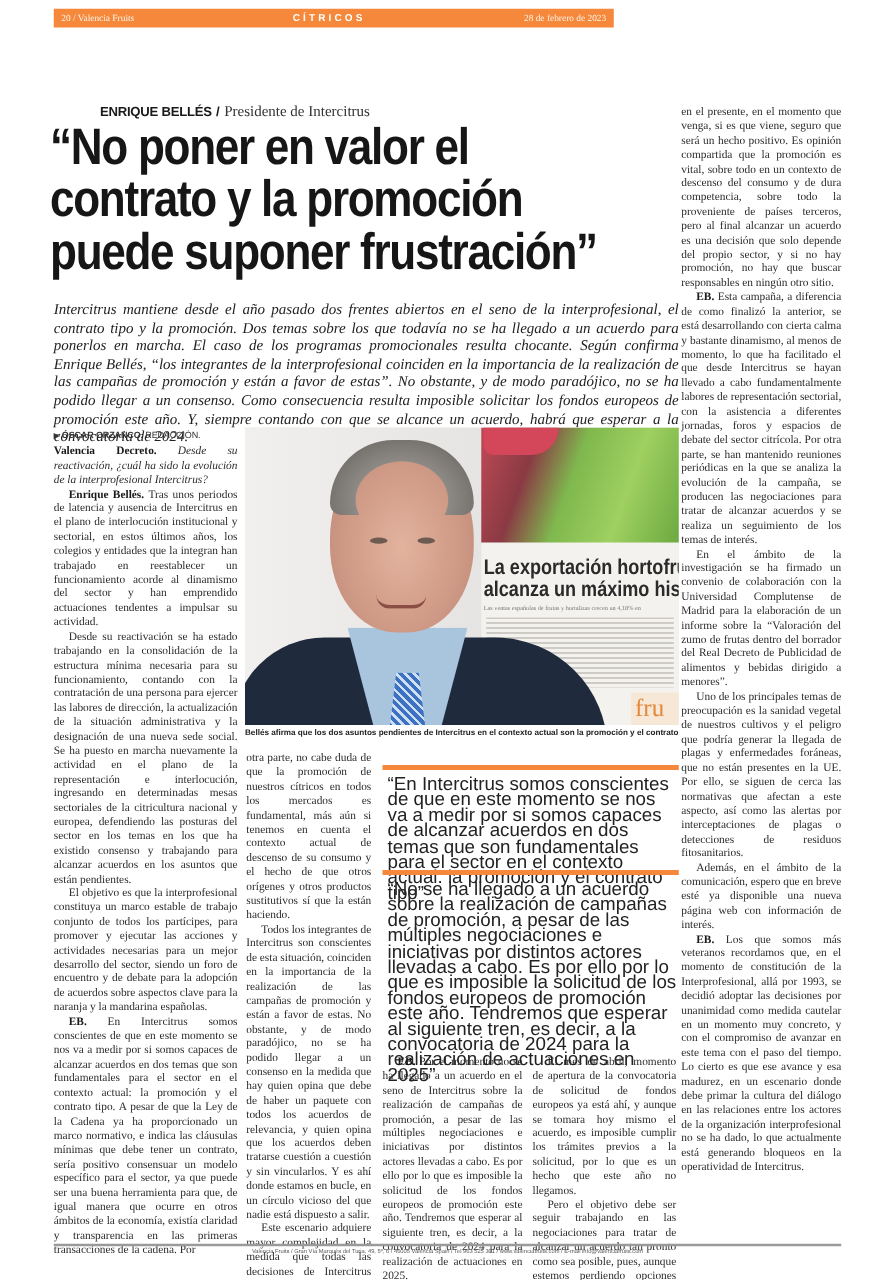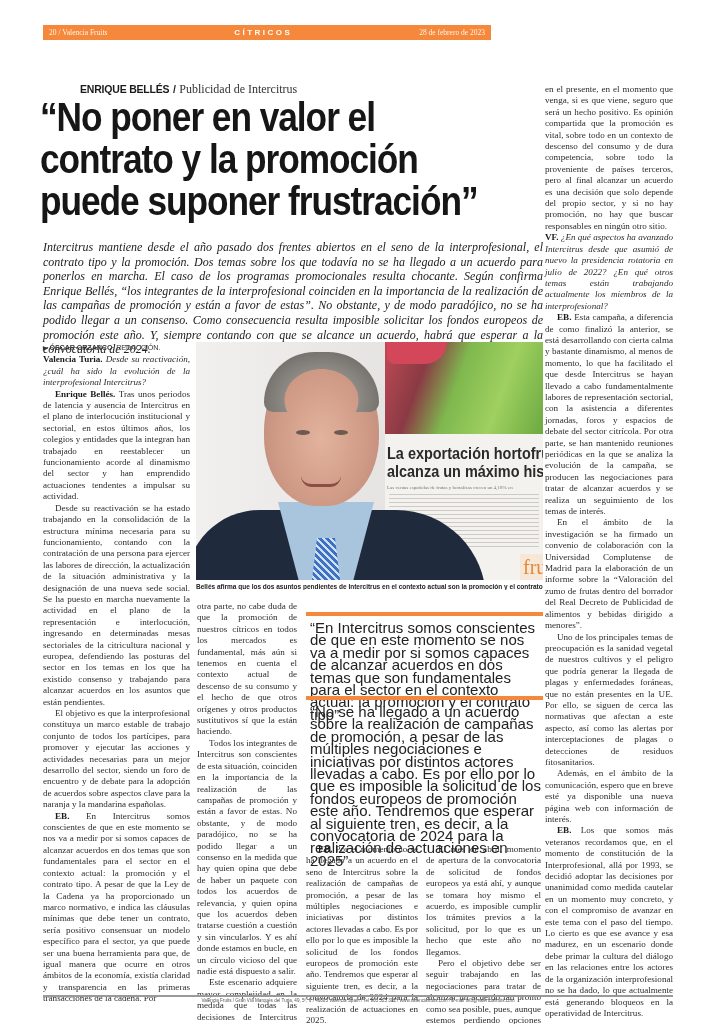--- a/index.html
+++ b/index.html
@@ -1,17 +1,17 @@
 <!DOCTYPE html>
 <html><head>
 <meta charset="utf-8">
 <style>
   html, body { margin:0; padding:0; background:#ffffff; }
   body { width:709px; height:1024px; position:relative; overflow:hidden; font-family:"DejaVu Serif", serif; color:#2a2a2a; }
-  #header-bar { position:absolute; left:43px; top:25px; width:448px; height:15px; background:#f5883a; display:flex; align-items:center; justify-content:space-between; padding:0 6px; box-sizing:border-box; }
+  #header-bar { position:absolute; left:43px; top:7px; width:448px; height:15px; background:#f5883a; display:flex; align-items:center; justify-content:space-between; padding:0 6px; box-sizing:border-box; }
   #header-bar { width:448px; }
   .hb-left, .hb-right { font-family:"Liberation Serif", serif; font-size:7.5px; color:#fff4e8; }
   .hb-center { font-family:"Liberation Sans", sans-serif; font-size:8px; font-weight:bold; letter-spacing:2.5px; color:#ffffff; }
   .kicker { position:absolute; left:43px; top:82px; font-size:11px; }
   .kicker .k-name { font-family:"Liberation Sans", sans-serif; font-weight:bold; font-size:10.5px; color:#1a1a1a; letter-spacing:-0.2px;margin-left:37px; }
   .kicker .k-sep { font-family:"Liberation Sans", sans-serif; font-weight:bold; font-size:10.5px; color:#1a1a1a; }
   .kicker .k-role { font-family:"Liberation Serif", serif; font-size:12px; color:#333; }
   .headline { position:absolute; left:40px; top:96px; width:500px; font-family:"Liberation Sans", sans-serif; font-weight:bold; font-size:41px; line-height:42px; color:#161616; letter-spacing:-1.2px; transform:scaleX(0.86); transform-origin:left top; white-space:nowrap; }
   .headline span { display:block; }
   .lead { position:absolute; left:43px; top:240px; width:500px; font-family:"Liberation Serif", serif; font-style:italic; font-size:12px; line-height:14.6px; color:#222; text-align:justify; }
@@ -37,60 +37,60 @@
   .footer-rule { position:absolute; left:43px; top:995px; width:630px; height:2px; background:#9a9a9a; }
   .footer { position:absolute; left:43px; top:998px; width:630px; text-align:center; font-family:"Liberation Sans", sans-serif; font-size:4.6px; color:#555; }
   
   .ph-wall { position:absolute; left:0; top:0; width:190px; height:238px; background:linear-gradient(90deg,#f2f0ee,#e6e4e2); }
   .ph-poster { position:absolute; left:189px; top:0; width:160px; height:238px; background:#f4f2ee; }
   .ph-veg { position:absolute; left:0; top:0; width:160px; height:92px; background:linear-gradient(110deg,#c04a55 0%,#8a3a44 25%,#7fb84e 45%,#9fd060 70%,#6aa840 100%); }
   .ph-veg-red { position:absolute; left:2px; top:0; width:60px; height:22px; background:#d4465a; border-radius:0 0 30px 10px; }
   .ph-title { position:absolute; left:2px; top:103px; font-family:"Liberation Sans", sans-serif; font-weight:bold; font-size:17px; line-height:18px; color:#2a2a2a; white-space:nowrap; transform:scaleX(0.85); transform-origin:left top; }
   .ph-sub { position:absolute; left:2px; top:143px; font-family:"Liberation Serif", serif; font-size:5px; color:#777; white-space:nowrap; }
   .ph-lines { position:absolute; left:4px; top:152px; width:150px; height:56px; background:repeating-linear-gradient(180deg,#bdbab4 0 1px,transparent 1px 4px); opacity:.7; }
-  .ph-logo { position:absolute; left:135px; top:212px; width:40px; height:26px; background:#f7e7d6; color:#e2893c; font-family:"Liberation Serif", serif; font-size:20px; line-height:26px; padding-left:3px; }
+  .ph-logo { position:absolute; left:120px; top:212px; width:40px; height:26px; background:#f7e7d6; color:#e2893c; font-family:"Liberation Serif", serif; font-size:20px; line-height:26px; padding-left:3px; }
   .ph-head { position:absolute; left:68px; top:14px; width:115px; height:150px; background:radial-gradient(ellipse at 50% 55%, #e3b39e 0%, #cf9a86 55%, #b88371 100%); border-radius:50% 50% 46% 46%; }
   .ph-hair { position:absolute; left:68px; top:10px; width:115px; height:60px; background:radial-gradient(ellipse at 50% 80%, transparent 45%, #8d8a86 46%, #6f6c68 80%); border-radius:55px 55px 10px 10px; }
   .ph-eye { position:absolute; width:14px; height:5px; background:#6d5a50; border-radius:50%; top:88px; }
   .ph-mouth { position:absolute; left:105px; top:134px; width:40px; height:8px; border-bottom:3px solid #8a4e44; border-radius:0 0 20px 20px; }
   .ph-suit { position:absolute; left:-10px; top:168px; width:300px; height:90px; background:#1f2a3d; border-radius:90px 110px 0 0; }
   .ph-shirt { position:absolute; left:82px; top:160px; width:96px; height:80px; background:#a9c5de; clip-path:polygon(0 0,100% 0,78% 100%,22% 100%); }
   .ph-tie { position:absolute; left:115px; top:196px; width:30px; height:50px; background:repeating-linear-gradient(45deg,#3d71c2 0 3px,#cfe0f5 3px 5px); clip-path:polygon(20% 0,80% 0,100% 100%,0 100%); }
 </style>
 </head>
 <body>
 
 <div id="header-bar">
   <span class="hb-left">20 / Valencia Fruits</span>
   <span class="hb-center">CÍTRICOS</span>
   <span class="hb-right">28 de febrero de 2023</span>
 </div>
 
 <div class="kicker">
   <span class="k-name">ENRIQUE BELLÉS</span>
   <span class="k-sep">/</span>
-  <span class="k-role">Publicidad de Intercitrus</span>
+  <span class="k-role">Presidente de Intercitrus</span>
 </div>
 
 <h1 class="headline" style="margin:0;">
   <span>“No poner en valor el</span>
   <span>contrato y la promoción</span>
   <span>puede suponer frustración”</span>
 </h1>
 
 <div class="lead">Intercitrus mantiene desde el año pasado dos frentes abiertos en el seno de la interprofesional, el contrato tipo y la promoción. Dos temas sobre los que todavía no se ha llegado a un acuerdo para ponerlos en marcha. El caso de los programas promocionales resulta chocante. Según confirma Enrique Bellés, “los integrantes de la interprofesional coinciden en la importancia de la realización de las campañas de promoción y están a favor de estas”. No obstante, y de modo paradójico, no se ha podido llegar a un consenso. Como consecuencia resulta imposible solicitar los fondos europeos de promoción este año. Y, siempre contando con que se alcance un acuerdo, habrá que esperar a la convocatoria de 2024.</div>
 
 <div class="col" id="col1">
   <div class="byline">
     <span class="arrow">▶</span>
     <span>ÓSCAR ORZANCO.</span>
     <span class="red">REDACCIÓN.</span>
   </div>
   <div class="col-body">
-      <p class="noindent"><span class="q">Valencia Turia. </span><span class="qi">Desde su reactivación, ¿cuál ha sido la evolución de la interprofesional Intercitrus?</span></p>
+      <p class="noindent"><span class="q">Valencia Decreto. </span><span class="qi">Desde su reactivación, ¿cuál ha sido la evolución de la interprofesional Intercitrus?</span></p>
       <p><span class="q">Enrique Bellés. </span><span>Tras unos periodos de latencia y ausencia de Intercitrus en el plano de interlocución institucional y sectorial, en estos últimos años, los colegios y entidades que la integran han trabajado en reestablecer un funcionamiento acorde al dinamismo del sector y han emprendido actuaciones tendentes a impulsar su actividad.</span></p>
       <p><span>Desde su reactivación se ha estado trabajando en la consolidación de la estructura mínima necesaria para su funcionamiento, contando con la contratación de una persona para ejercer las labores de dirección, la actualización de la situación administrativa y la designación de una nueva sede social. Se ha puesto en marcha nuevamente la actividad en el plano de la representación e interlocución, ingresando en determinadas mesas sectoriales de la citricultura nacional y europea, defendiendo las posturas del sector en los temas en los que ha existido consenso y trabajando para alcanzar acuerdos en los asuntos que están pendientes.</span></p>
       <p><span>El objetivo es que la interprofesional constituya un marco estable de trabajo conjunto de todos los partícipes, para promover y ejecutar las acciones y actividades necesarias para un mejor desarrollo del sector, siendo un foro de encuentro y de debate para la adopción de acuerdos sobre aspectos clave para la naranja y la mandarina españolas.</span></p>
       <p><span class="q">EB. </span><span>En Intercitrus somos conscientes de que en este momento se nos va a medir por si somos capaces de alcanzar acuerdos en dos temas que son fundamentales para el sector en el contexto actual: la promoción y el contrato tipo. A pesar de que la Ley de la Cadena ya ha proporcionado un marco normativo, e indica las cláusulas mínimas que debe tener un contrato, sería positivo consensuar un modelo específico para el sector, ya que puede ser una buena herramienta para que, de igual manera que ocurre en otros ámbitos de la economía, existía claridad y transparencia en las primeras transacciones de la cadena. Por</span></p>
     </div>
 </div>
 
 <div class="photo">
   <div class="ph-wall"></div>
   <div class="ph-poster">
@@ -147,21 +147,20 @@
 <div class="col" id="col4">
   <div class="col-body">
       <p><span>El mes de abril, momento de apertura de la convocatoria de solicitud de fondos europeos ya está ahí, y aunque se tomara hoy mismo el acuerdo, es imposible cumplir los trámites previos a la solicitud, por lo que es un hecho que este año no llegamos.</span></p>
       <p><span>Pero el objetivo debe ser seguir trabajando en las negociaciones para tratar de alcanzar un acuerdo tan pronto como sea posible, pues, aunque estemos perdiendo opciones estratégicas</span></p>
     </div>
 </div>
 
 <div class="col" id="col5">
   <div class="col-body">
       <p class="noindent"><span>en el presente, en el momento que venga, si es que viene, seguro que será un hecho positivo. Es opinión compartida que la promoción es vital, sobre todo en un contexto de descenso del consumo y de dura competencia, sobre todo la proveniente de países terceros, pero al final alcanzar un acuerdo es una decisión que solo depende del propio sector, y si no hay promoción, no hay que buscar responsables en ningún otro sitio.</span></p>
-      <p class="noindent"><span class="q">VF. </span><span class="qi">¿En qué aspectos ha avanzado Intercitrus desde que asumió de nuevo la presidencia rotatoria en julio de 2022? ¿En qué otros temas están trabajando actualmente los miembros de la interprofesional?</span></p>
       <p><span class="q">EB. </span><span>Esta campaña, a diferencia de como finalizó la anterior, se está desarrollando con cierta calma y bastante dinamismo, al menos de momento, lo que ha facilitado el que desde Intercitrus se hayan llevado a cabo fundamentalmente labores de representación sectorial, con la asistencia a diferentes jornadas, foros y espacios de debate del sector citrícola. Por otra parte, se han mantenido reuniones periódicas en la que se analiza la evolución de la campaña, se producen las negociaciones para tratar de alcanzar acuerdos y se realiza un seguimiento de los temas de interés.</span></p>
       <p><span>En el ámbito de la investigación se ha firmado un convenio de colaboración con la Universidad Complutense de Madrid para la elaboración de un informe sobre la “Valoración del zumo de frutas dentro del borrador del Real Decreto de Publicidad de alimentos y bebidas dirigido a menores”.</span></p>
       <p><span>Uno de los principales temas de preocupación es la sanidad vegetal de nuestros cultivos y el peligro que podría generar la llegada de plagas y enfermedades foráneas, que no están presentes en la UE. Por ello, se siguen de cerca las normativas que afectan a este aspecto, así como las alertas por interceptaciones de plagas o detecciones de residuos fitosanitarios.</span></p>
       <p><span>Además, en el ámbito de la comunicación, espero que en breve esté ya disponible una nueva página web con información de interés.</span></p>
       <p><span class="q">EB. </span><span>Los que somos más veteranos recordamos que, en el momento de constitución de la Interprofesional, allá por 1993, se decidió adoptar las decisiones por unanimidad como medida cautelar en un momento muy concreto, y con el compromiso de avanzar en este tema con el paso del tiempo. Lo cierto es que ese avance y esa madurez, en un escenario donde debe primar la cultura del diálogo en las relaciones entre los actores de la organización interprofesional no se ha dado, lo que actualmente está generando bloqueos en la operatividad de Intercitrus.</span></p>
     </div>
 </div>
 
 <div class="footer-rule"></div>
 <div class="footer">Valencia Fruits / Gran Vía Marqués del Turia, 49, 5º, 6 / 46005 Valencia Spain / Tel 963 525 301 / www.valenciafruits.com / E-mail info@valenciafruits.com</div>

